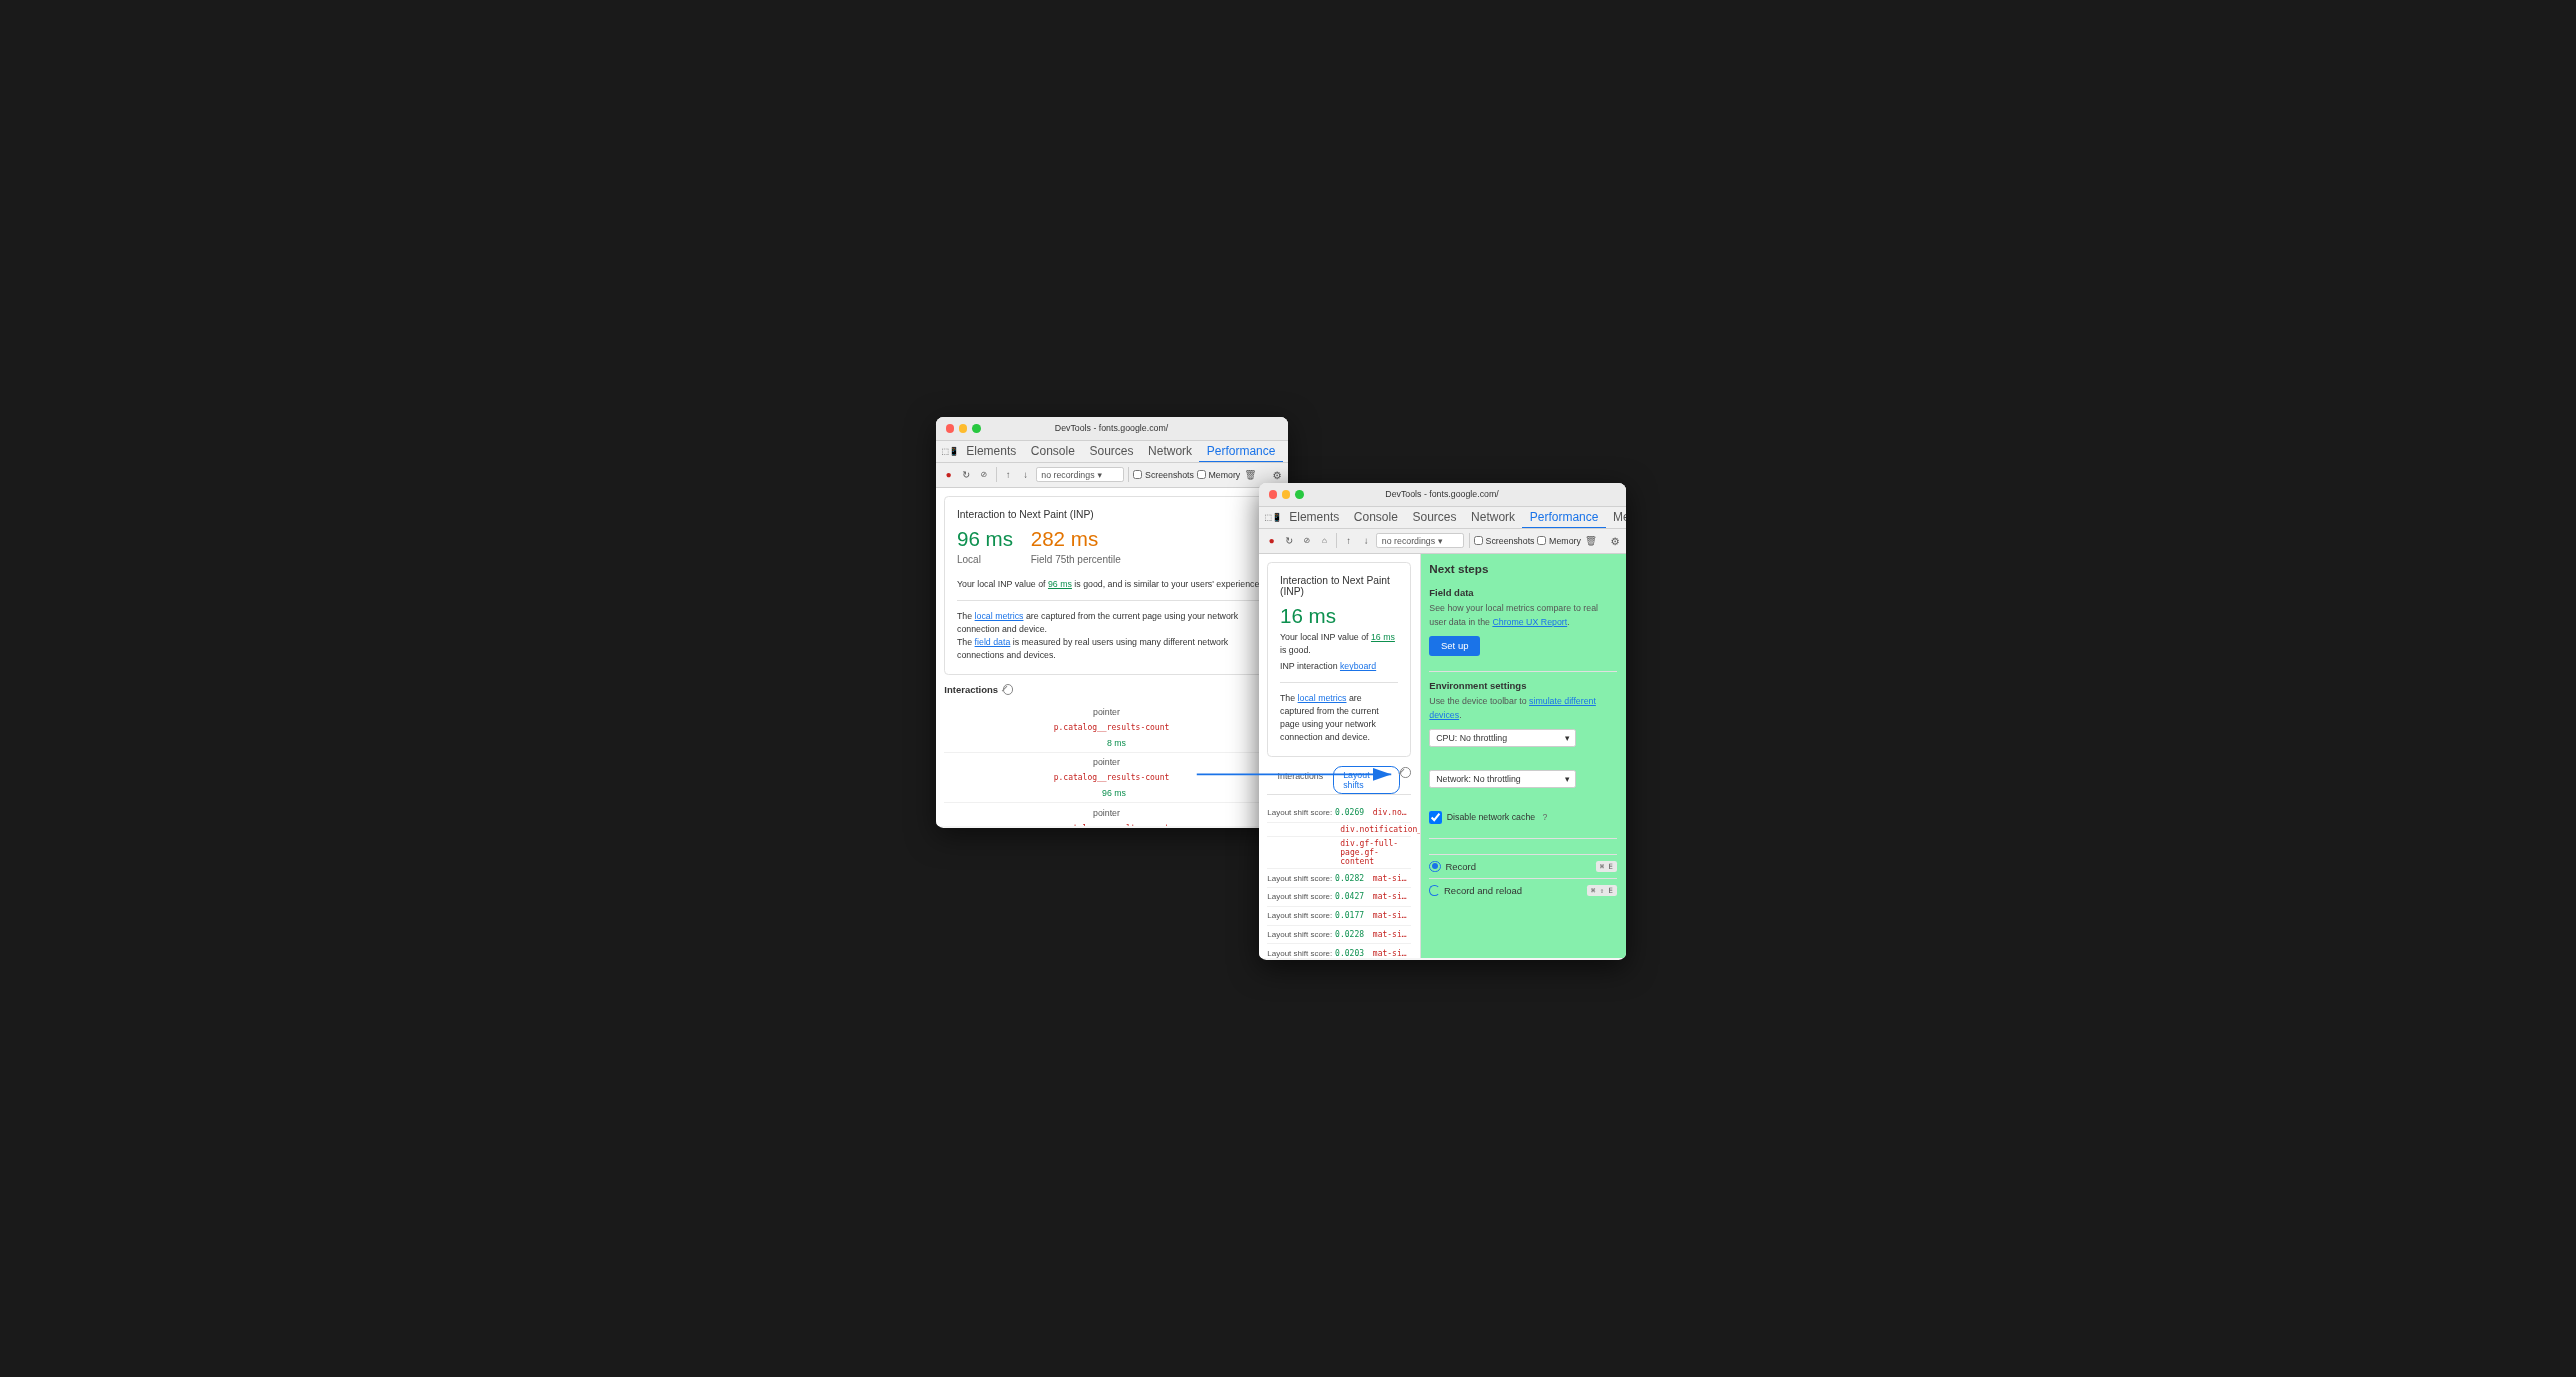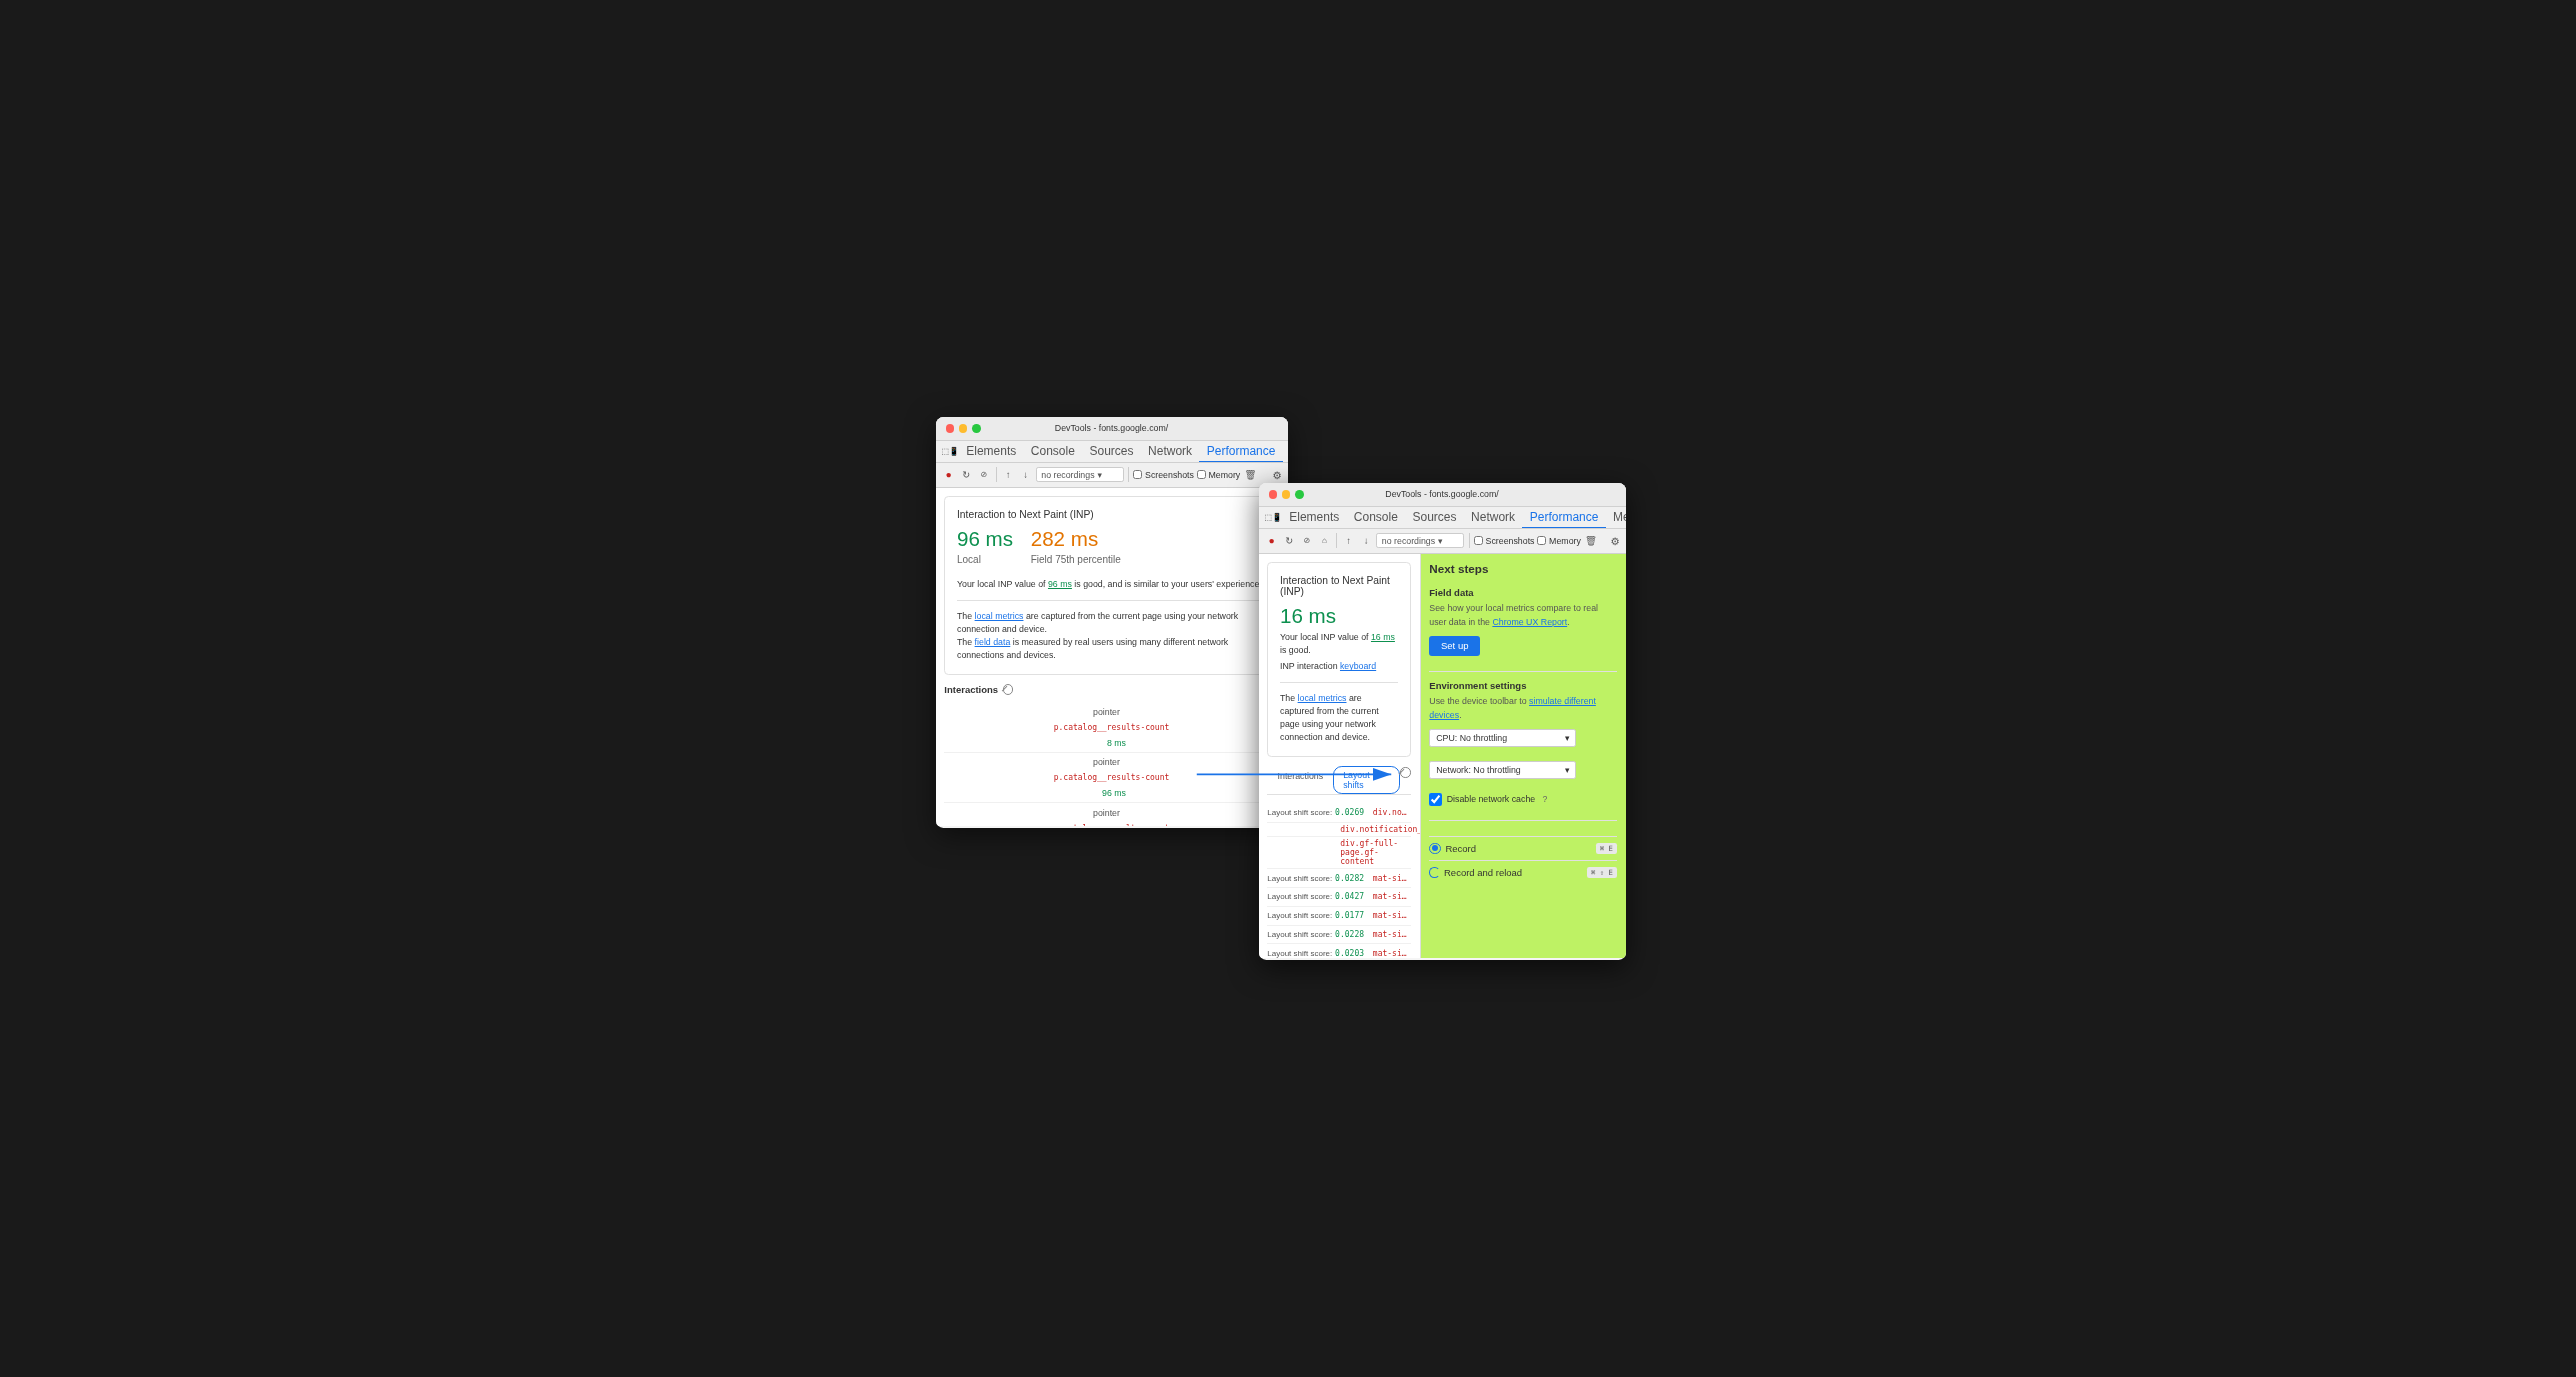--- a/index.html
+++ b/index.html
@@ -282,21 +282,21 @@
 
     .w2-left {
       flex: 1;
       background: white;
       padding: 11.7px;
       overflow-y: auto;
     }
 
     .w2-right {
       width: 242px;
-      background: #bef264;
+      background: #86efac;
       border-left: 0.7px solid #ddd;
       padding: 11.7px;
       overflow-y: auto;
     }
 
     
     .panel-tabs {
       display: flex;
       border-bottom: 0.7px solid #e0e0e0;
       margin-bottom: 8.8px;
@@ -396,21 +396,21 @@
       background: #1a73e8;
       color: white;
       border: none;
       border-radius: 2.9px;
       padding: 4.4px 11.7px;
       font-size: 9.5px;
       cursor: pointer;
     }
 
     .env-setting {
-      margin-bottom: 14px;
+      margin-bottom: 23px;
     }
 
     .env-select {
       display: flex;
       align-items: center;
       background: white;
       border: 0.7px solid #ccc;
       border-radius: 2.2px;
       padding: 2.9px 5.9px;
       font-size: 8.8px;

